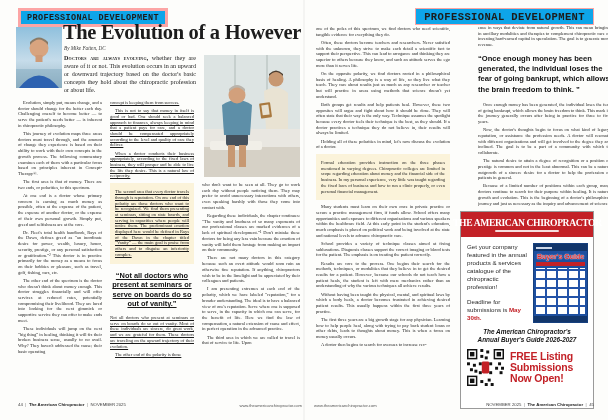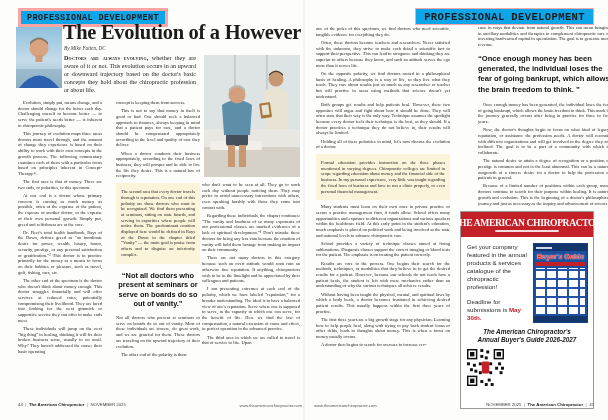--- a/index.html
+++ b/index.html
@@ -22,21 +22,21 @@
   
   .photo{overflow:hidden;background:#cfd6d8;}
   .photo svg{display:block;width:100%;height:100%;}
   .author-photo{left:16px;top:27px;width:46px;height:61px;}
   .main-photo{left:204px;top:55px;width:96px;height:122px;}
   
   .col{overflow:hidden;font-size:4.5px;line-height:1.27;text-align:justify;}
   .col p{margin:0 0 2.5px 0;text-indent:5px;}
   .col p.cont{text-indent:0;}
   .c1{left:18px;top:100px;width:84px;height:295px;}
-  .c2{left:116px;top:100px;width:84px;height:295px;}
+  .c2{left:110px;top:100px;width:84px;height:295px;text-decoration:underline;}
   .c3{left:202px;top:182px;width:98px;height:213px;}
   .rc1{left:316px;top:26px;width:134px;height:369px;}
   .rc2{left:462px;top:25px;width:132px;height:182px;overflow:hidden;margin-left:16px;}
   .note-box{background:#fbf3da;padding:6px 5px;margin:4px 0 4px 0;}
   .note-box p{text-indent:0;margin:0;}
   .pullquote{font-family:"Liberation Sans",sans-serif;font-weight:bold;color:#111;}
   .pq-l{text-align:center;font-size:7.4px;line-height:1.3;margin:7px 1px 6px;}
   .pq-r{text-align:left;font-size:7.6px;line-height:1.35;margin:6px 0 7px;}
   
   .pfoot{top:402px;font-family:"Liberation Sans",sans-serif;font-size:4.3px;color:#3d3d3d;white-space:nowrap;}
@@ -235,19 +235,20 @@
         <rect x="9" y="21" width="2" height="2" fill="#111"></rect>
           <rect x="12" y="23" width="2" height="2" fill="#111"></rect>
           <rect x="14" y="20" width="2" height="2" fill="#111"></rect>
           <rect x="16" y="23" width="2" height="2" fill="#111"></rect>
         <rect x="8" y="9" width="2" height="2" fill="#111"></rect>
           <rect x="15" y="9" width="2" height="2" fill="#111"></rect>
           <rect x="8" y="15" width="2" height="2" fill="#111"></rect>
           <rect x="15" y="15" width="2" height="2" fill="#111"></rect>
         <rect x="10" y="8.5" width="5" height="8" rx="1" fill="#c32127"></rect>
       </svg>
+      <div class="ad-cta"><span>FREE Listing</span><br><span>Submissions</span><br><span>Now Open!</span></div>
     </div>
   </div>
 
   <div class="abs url url-r">www.theamericanchiropractor.com</div>
   <div class="abs pfoot pf-r"><span>NOVEMBER 2025</span><span class="fsep">|</span><b>The American Chiropractor</b><span class="fsep">|</span><span>45</span></div>
 
 </div>
 
 </body></html>

